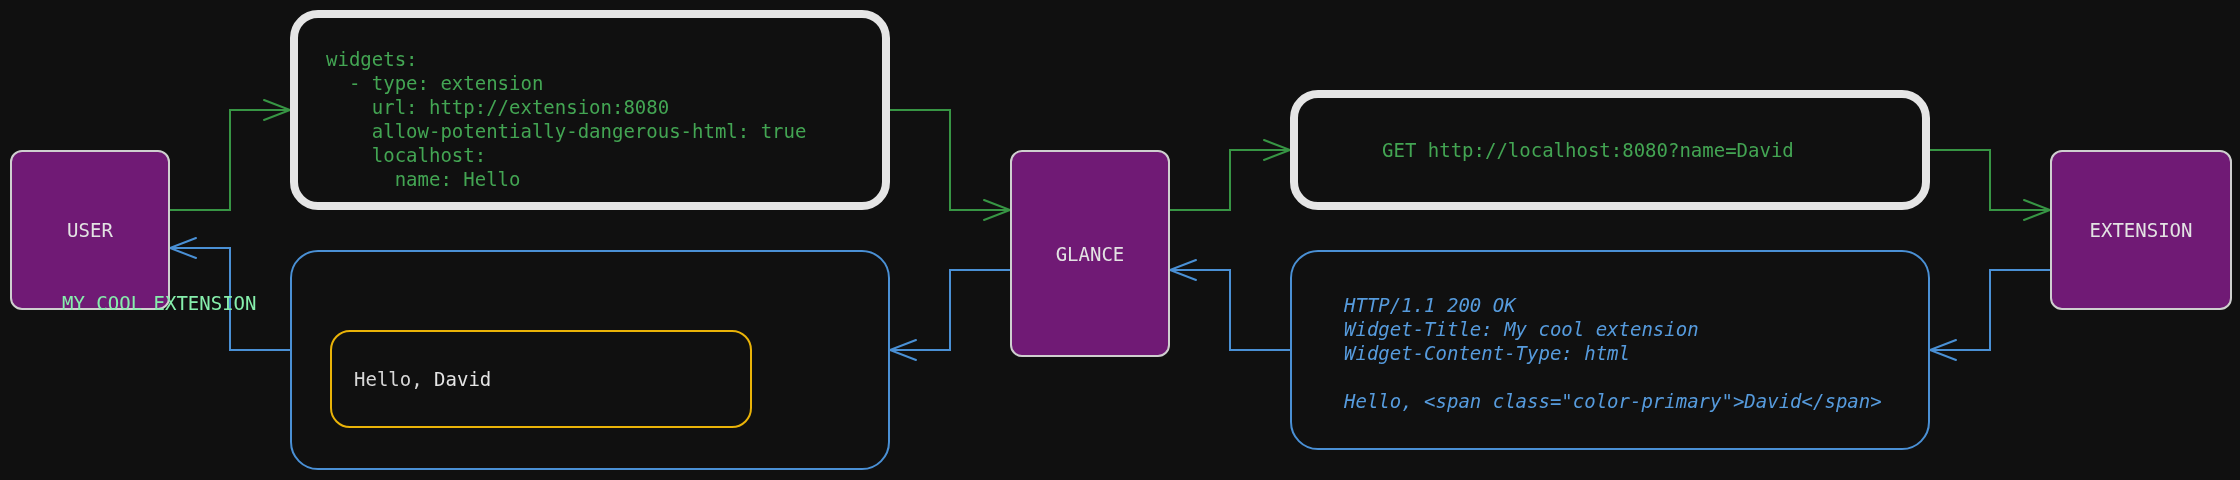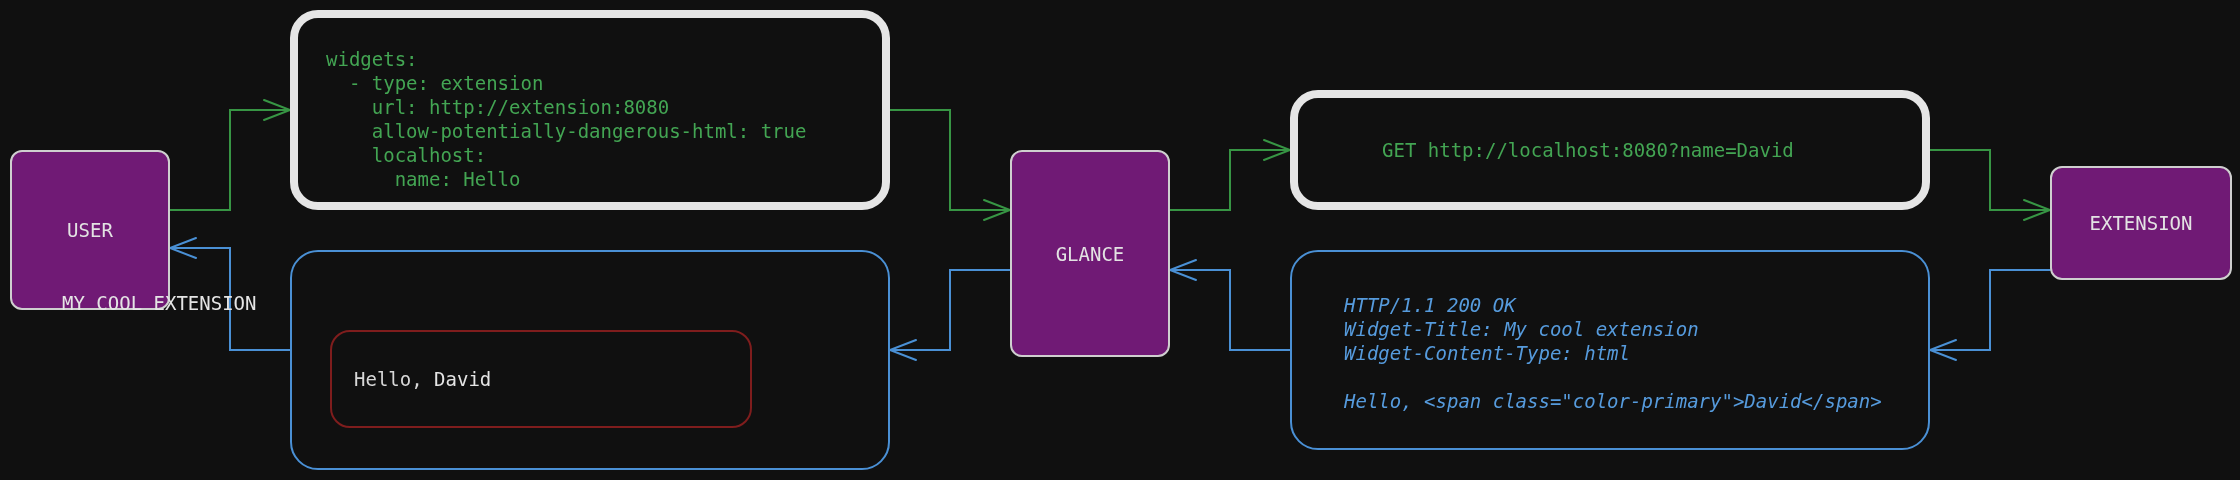--- a/index.html
+++ b/index.html
@@ -17,21 +17,21 @@
     border:2px solid #cfcfcf;
     border-radius:12px;
     display:flex; align-items:center; justify-content:center;
     color:#e3e3e3;
     font-size:19px;
     background:#701a75;
     box-sizing:border-box;
   }
   .node-user      { left:10px;   top:150px; width:160px; height:160px; }
   .node-glance    { left:1010px; top:150px; width:160px; height:207px; }
-  .node-extension { left:2050px; top:166px; width:182px; height:114px;text-align:center; }
+  .node-extension { left:2050px; top:150px; width:182px; height:160px;text-align:center; }
 
   .msgbox {
     position:absolute;
     border-radius:28px;
     box-sizing:border-box;
     background:#101010;
   }
   .msgbox.green { border:8px solid #e5e5e5; }
   .msgbox.blue  { border:2px solid #4a90d5; }
 
@@ -42,26 +42,26 @@
   .orange-text{ color:#e5e5e5; }
 
   .box-config   { left:290px;  top:10px;  width:600px; height:200px; padding:29px 0 0 28px; }
   .box-request  { left:1290px; top:90px;  width:640px; height:120px; display:flex; align-items:center; padding-left:84px; }
   .box-response { left:1290px; top:250px; width:640px; height:200px; padding:41px 0 0 52px;font-style:italic; }
   .box-widget   { left:290px;  top:250px; width:600px; height:220px; }
 
   .widget-title {
     position:absolute; left:62px; top:291px;
     height:24px; line-height:24px;
-    font-size:19px; color:#e5e5e5; white-space:pre;
+    font-size:19px; color:#86efac; white-space:pre;
   }
   .widget-inner {
     position:absolute; left:330px; top:330px;
     width:422px; height:98px;
-    border:2px solid #7f1d1d; border-radius:20px;
+    border:2px solid #eab308; border-radius:20px;
     box-sizing:border-box;
     display:flex; align-items:center;
     padding-left:22px;
     font-size:19px; white-space:pre;
     background:#101010;
   }
 </style>
 </head>
 <body>
 

